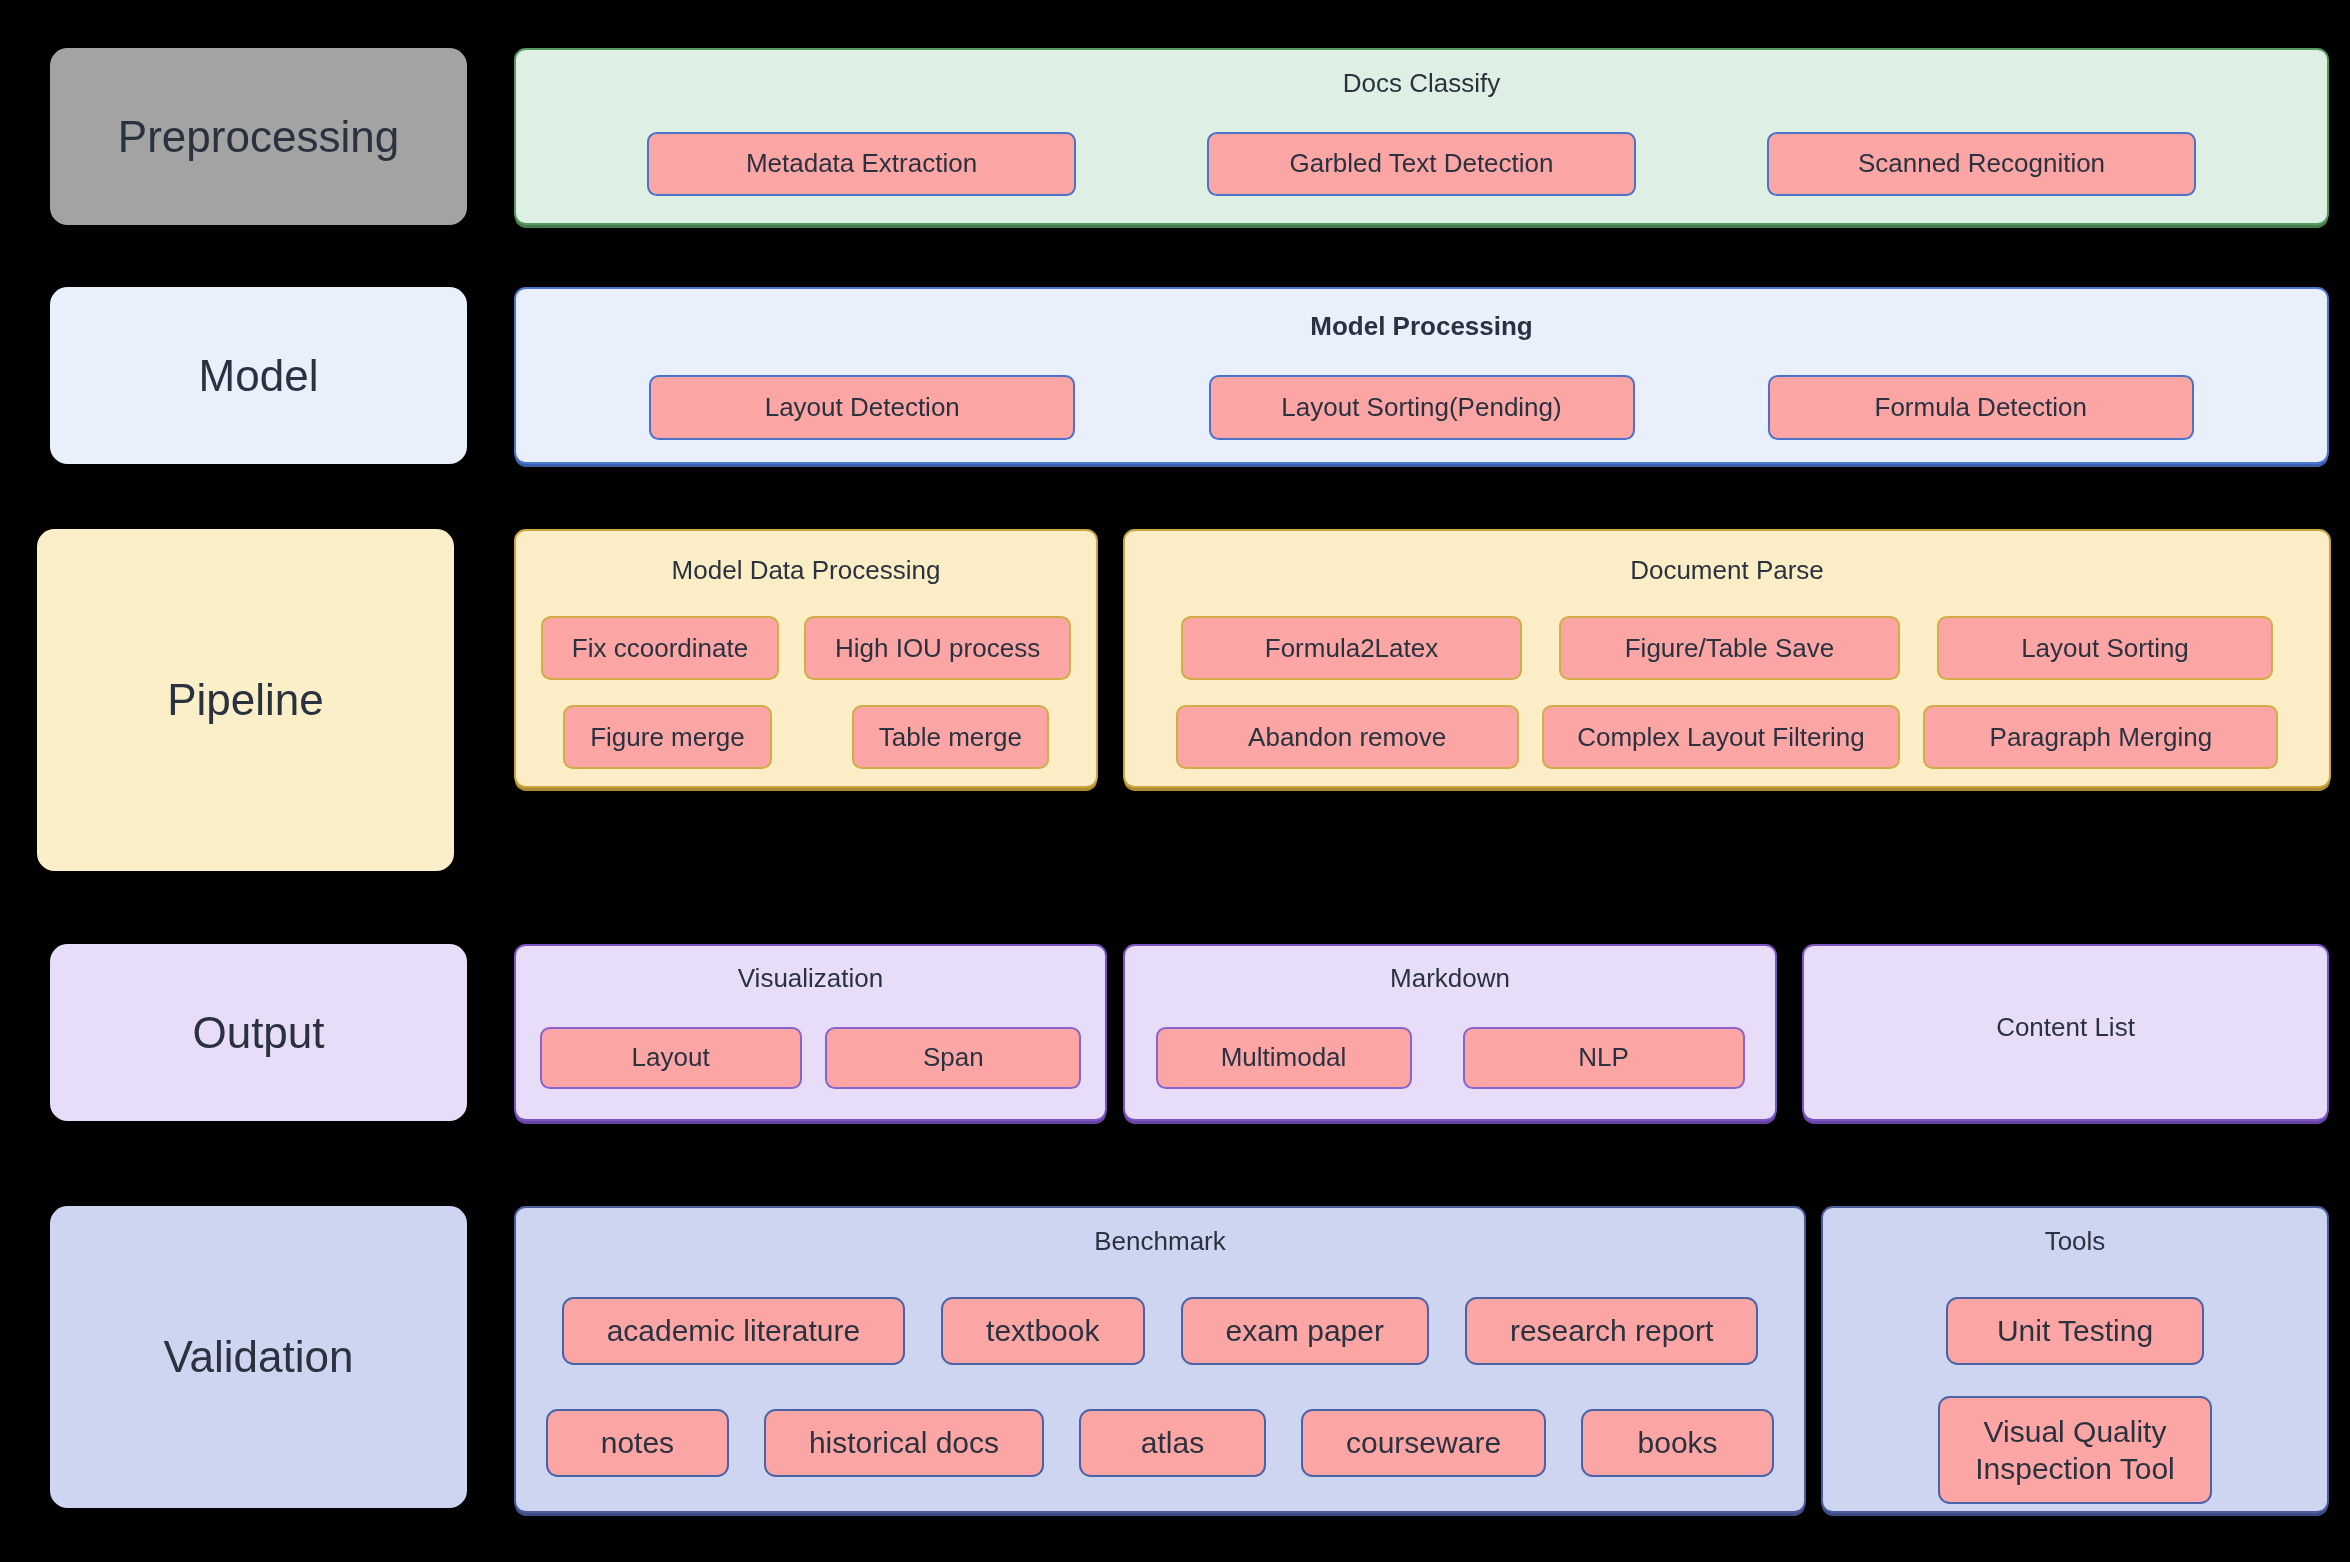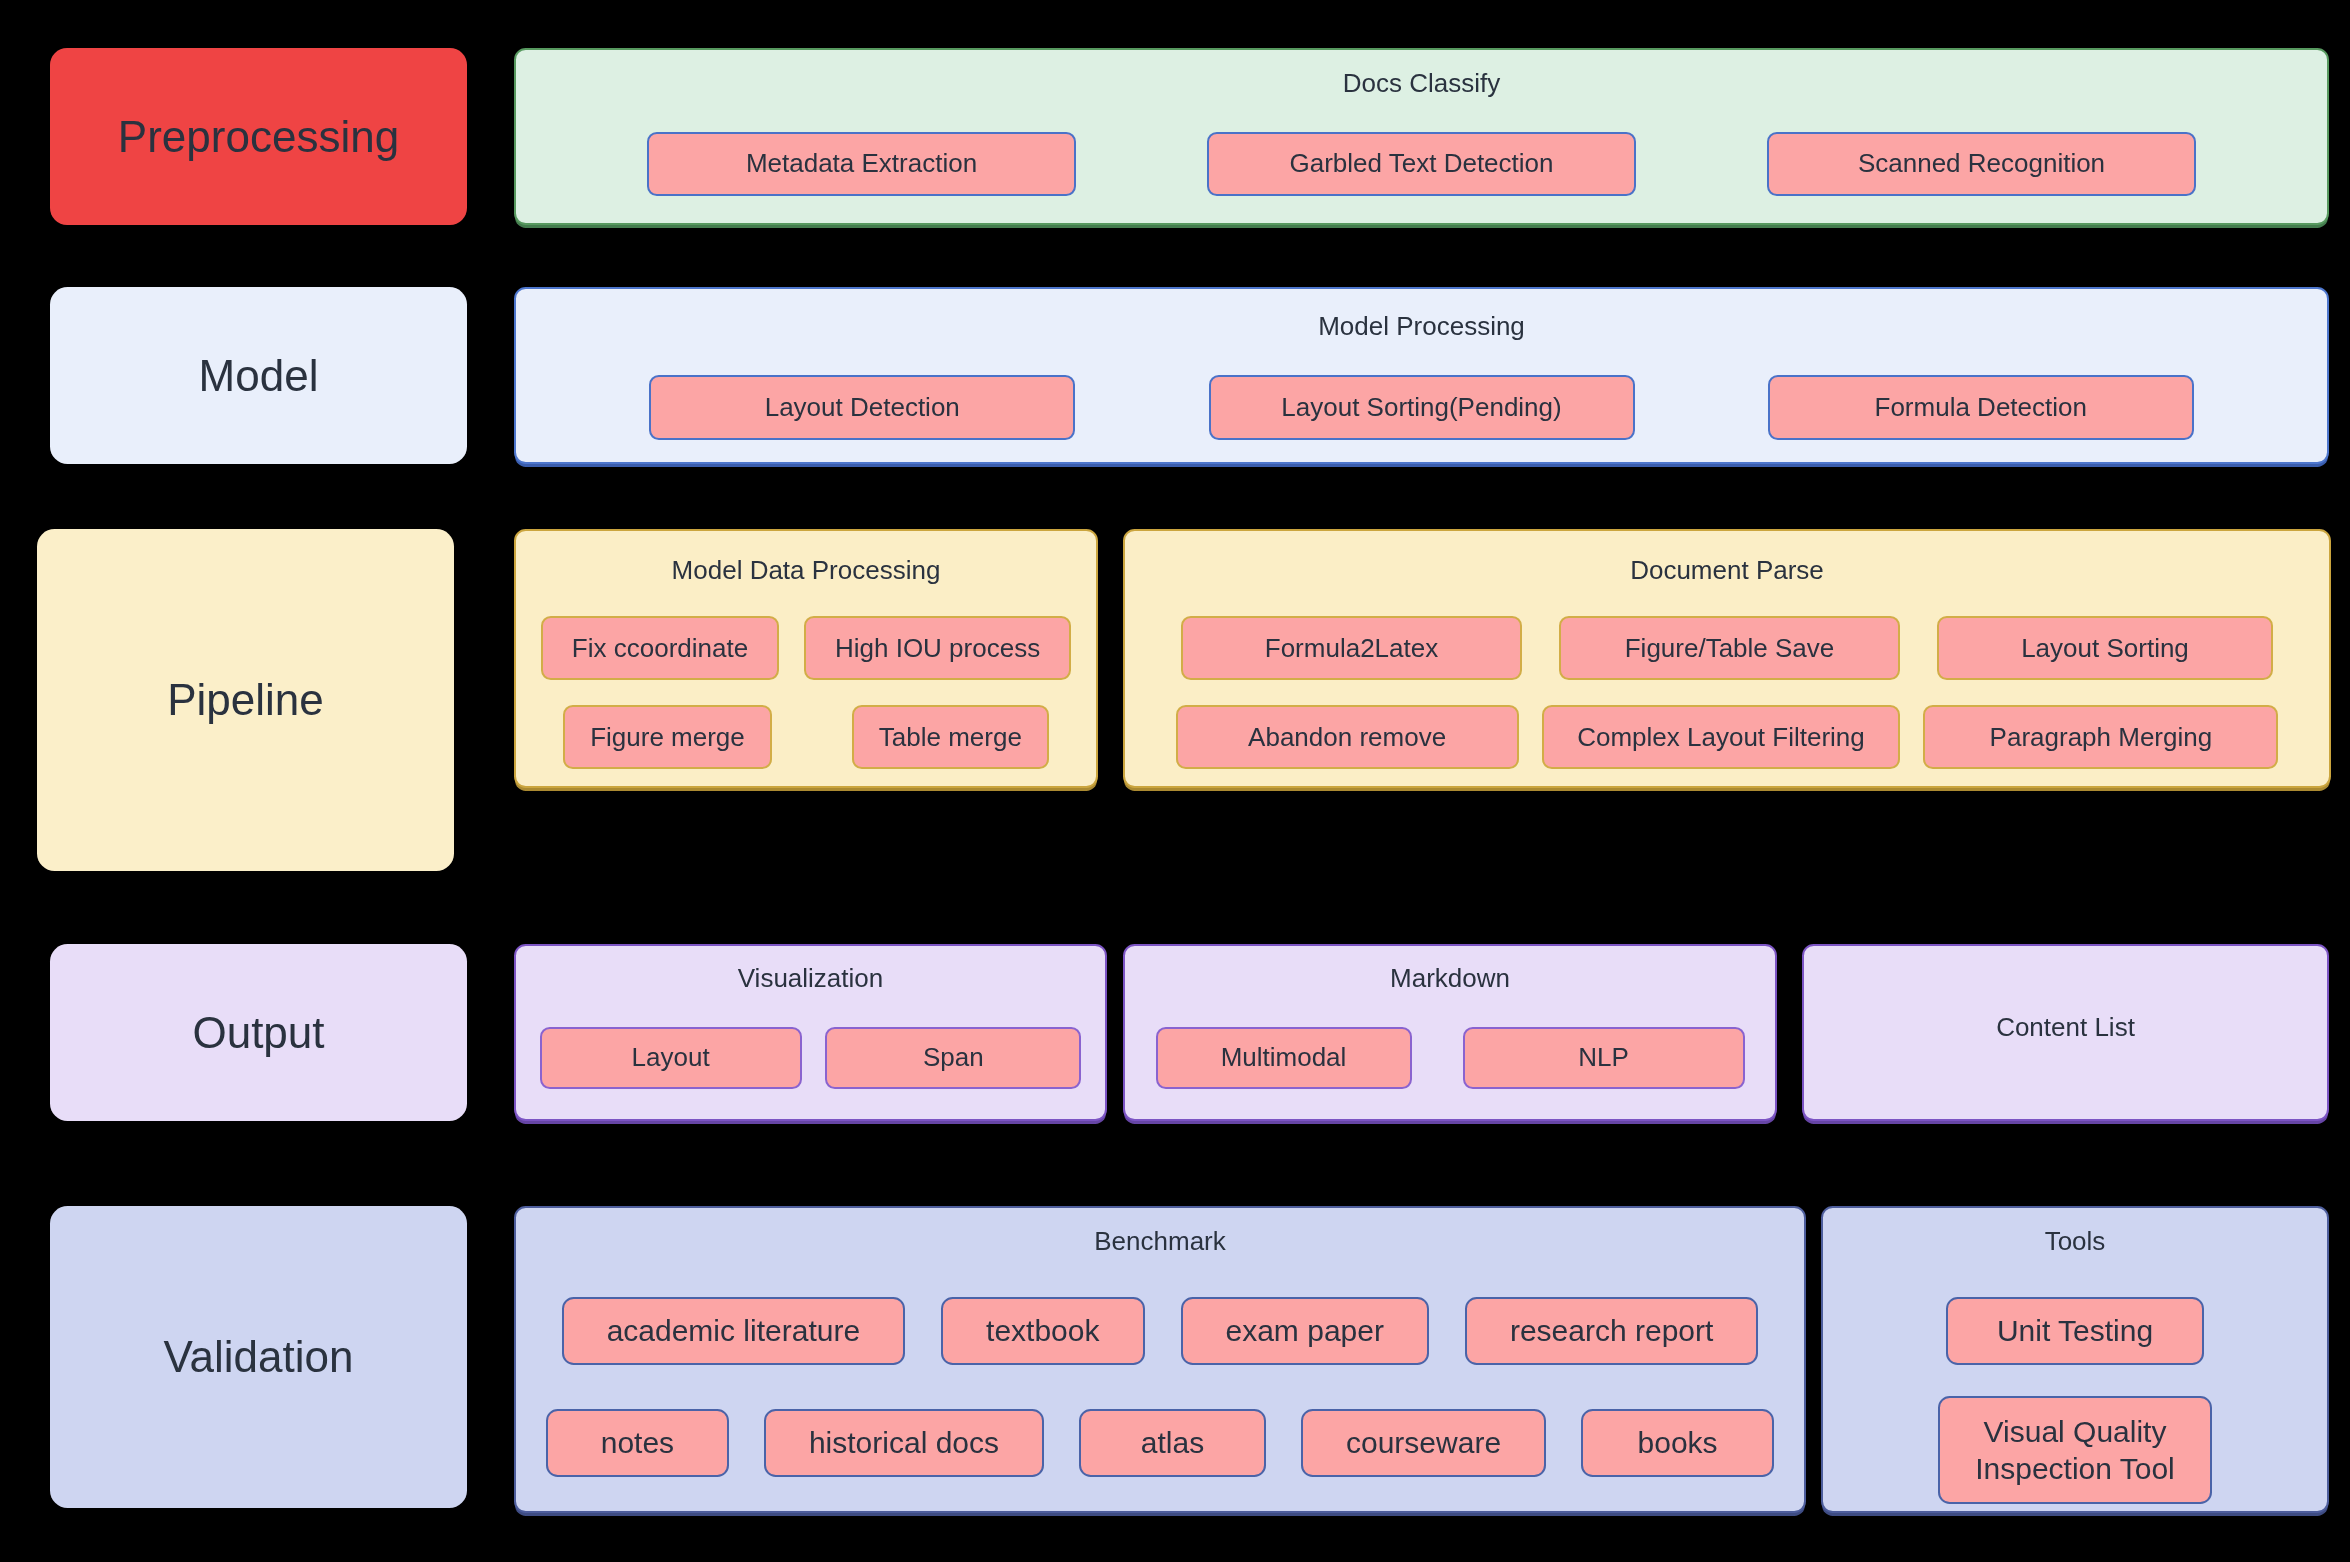--- a/index.html
+++ b/index.html
@@ -20,21 +20,21 @@
   .group-title{font-size:26px;line-height:31px;text-align:center;}
   .btn-row{display:flex;width:100%;align-items:center;}
   .sp-evenly{justify-content:space-evenly;}
   .sp-center{justify-content:center;}
   .node{
     background:#fca5a5;border:2.9px solid;border-radius:9.8px;box-sizing:border-box;
     display:flex;align-items:center;justify-content:center;
     font-size:26px;height:64px;white-space:nowrap;
   }
   
-  .t-green.label-box{background:#ef4444;border-radius:17px;}
+  .t-green.label-box{background:#a3a3a3;}
   .t-green.group{background:#ddf0e3;border-color:#57995f;box-shadow:0 3.9px 0 -1px #447c4e;}
   .b-blue{border-color:#4a72c8;}
   
   .t-blue.label-box{background:#e9effb;}
   .t-blue.group{background:#e9effb;border-color:#4d76cd;box-shadow:0 3.9px 0 -1px #3a5dad;}
   
   .t-yellow.label-box{background:#fbefc9;}
   .t-yellow.group{background:#fbeec6;border-color:#cba53e;box-shadow:0 3.9px 0 -1px #ab8a31;}
   .b-gold{border-color:#d2ad47;}
   
@@ -66,21 +66,21 @@
     <div class="btn-row sp-evenly" style="margin-top:33px;">
       <div class="node b-blue" style="width:429px;">Metadata Extraction</div>
       <div class="node b-blue" style="width:429px;">Garbled Text Detection</div>
       <div class="node b-blue" style="width:429px;">Scanned Recognition</div>
     </div>
   </div>
 
   <div class="label-box t-blue" style="left:50px;top:287px;width:417px;height:177px;">Model</div>
 
   <div class="group t-blue" style="left:514px;top:287px;width:1815px;height:177px;">
-    <div class="group-title" style="margin-top:21.5px;">Model Processing</div>
+    <div class="group-title" style="margin-top:21.5px;font-weight:bold;">Model Processing</div>
     <div class="btn-row sp-evenly" style="margin-top:33px;">
       <div class="node b-blue" style="width:426px;height:65px;">Layout Detection</div>
       <div class="node b-blue" style="width:426px;height:65px;">Layout Sorting(Pending)</div>
       <div class="node b-blue" style="width:426px;height:65px;">Formula Detection</div>
     </div>
   </div>
 
   <div class="label-box t-yellow" style="left:37px;top:529px;width:417px;height:342px;">Pipeline</div>
 
   <div class="group t-yellow" style="left:514px;top:529px;width:584px;height:259px;">

